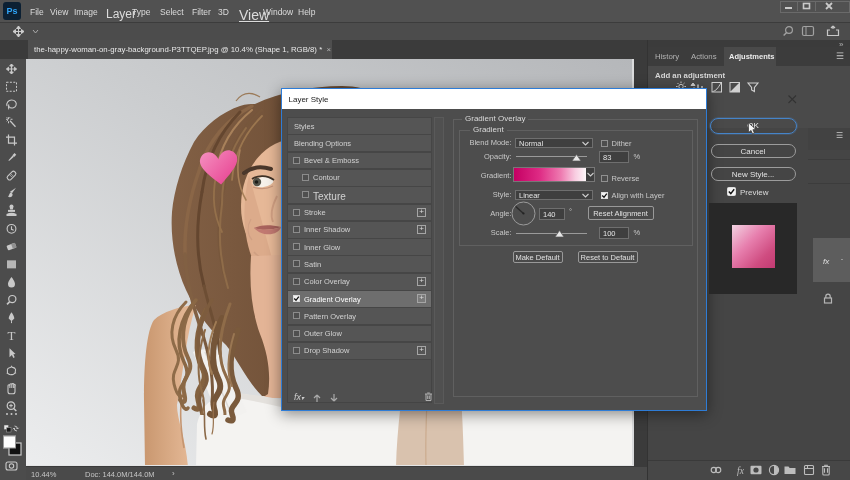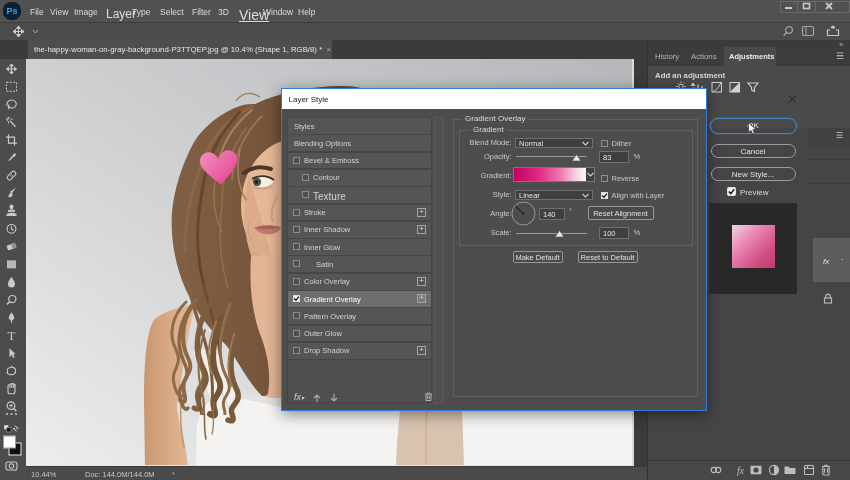--- a/index.html
+++ b/index.html
@@ -5,21 +5,21 @@
   html,body{margin:0;padding:0;}
   #stage{position:relative;width:850px;height:480px;overflow:hidden;
     font-family:"Liberation Sans",sans-serif;background:#454545;}
   .abs{position:absolute;}
 </style>
 </head>
 <body>
 <div id="stage">
 
   <div class="abs" style="left:0;top:0;width:850px;height:22px;background:#515151;border-bottom:1px solid #3c3c3c;"></div>
-  <div class="abs" style="left:3px;top:2px;width:18px;height:18px;background:#0c2033;border-radius:8px;color:#2fa3f7;font-size:9px;font-weight:bold;text-align:center;line-height:18px;">Ps</div>
+  <div class="abs" style="left:3px;top:2px;width:18px;height:18px;background:#0c2033;border-radius:3px;color:#2fa3f7;font-size:9px;font-weight:bold;text-align:center;line-height:18px;">Ps</div>
   <div class="abs" style="left:30px;top:6.5px;font-size:8.5px;color:#dcdcdc;">File</div>
   <div class="abs" style="left:50px;top:6.5px;font-size:8.5px;color:#dcdcdc;">View</div>
   <div class="abs" style="left:74px;top:6.5px;font-size:8.5px;color:#dcdcdc;">Image</div>
   <div class="abs" style="left:106px;top:6.5px;font-size:12px;color:#dcdcdc;">Layer</div>
   <div class="abs" style="left:132px;top:6.5px;font-size:8.5px;color:#dcdcdc;text-align:right;">Type</div>
   <div class="abs" style="left:160px;top:6.5px;font-size:8.5px;color:#dcdcdc;">Select</div>
   <div class="abs" style="left:192px;top:6.5px;font-size:8.5px;color:#dcdcdc;">Filter</div>
   <div class="abs" style="left:218px;top:6.5px;font-size:8.5px;color:#dcdcdc;">3D</div>
   <div class="abs" style="left:239px;top:6.5px;font-size:14px;color:#dcdcdc;text-decoration:underline;">View</div>
   <div class="abs" style="left:263px;top:6.5px;font-size:8.5px;color:#dcdcdc;">Window</div>
@@ -335,21 +335,21 @@
 <div class="abs" style="left:5px;top:131.8px;width:145px;height:17.9px;background:#555555;border:1px solid #464646;box-sizing:border-box;"></div>
 <div class="abs" style="left:11.0px;top:136.8px;width:7px;height:7px;background:#4f4f4f;border:1px solid #8c8c8c;box-sizing:border-box;"></div>
 <div class="abs" style="left:22.0px;top:136.3px;font-size:7.5px;color:#d2d2d2;white-space:nowrap;">Inner Shadow</div>
 <div class="abs" style="left:135px;top:135.8px;width:9px;height:9px;border:1px solid #a5a5a5;box-sizing:border-box;background:#555;"></div>
 <div class="abs" style="left:135px;top:135.8px;width:9px;height:9px;font-size:8px;color:#ddd;text-align:center;line-height:8px;">+</div>
 <div class="abs" style="left:5px;top:149.1px;width:145px;height:17.9px;background:#555555;border:1px solid #464646;box-sizing:border-box;"></div>
 <div class="abs" style="left:11.0px;top:154.1px;width:7px;height:7px;background:#4f4f4f;border:1px solid #8c8c8c;box-sizing:border-box;"></div>
 <div class="abs" style="left:22.0px;top:153.6px;font-size:7.5px;color:#d2d2d2;white-space:nowrap;">Inner Glow</div>
 <div class="abs" style="left:5px;top:166.4px;width:145px;height:17.9px;background:#555555;border:1px solid #464646;box-sizing:border-box;"></div>
 <div class="abs" style="left:11.0px;top:171.4px;width:7px;height:7px;background:#4f4f4f;border:1px solid #8c8c8c;box-sizing:border-box;"></div>
-<div class="abs" style="left:22.0px;top:170.9px;font-size:7.5px;color:#d2d2d2;white-space:nowrap;margin-left:12px;">Satin</div>
+<div class="abs" style="left:22.0px;top:170.9px;font-size:7.5px;color:#d2d2d2;white-space:nowrap;">Satin</div>
 <div class="abs" style="left:5px;top:183.7px;width:145px;height:17.9px;background:#555555;border:1px solid #464646;box-sizing:border-box;"></div>
 <div class="abs" style="left:11.0px;top:188.7px;width:7px;height:7px;background:#4f4f4f;border:1px solid #8c8c8c;box-sizing:border-box;"></div>
 <div class="abs" style="left:22.0px;top:188.2px;font-size:7.5px;color:#d2d2d2;white-space:nowrap;">Color Overlay</div>
 <div class="abs" style="left:135px;top:187.7px;width:9px;height:9px;border:1px solid #a5a5a5;box-sizing:border-box;background:#555;"></div>
 <div class="abs" style="left:135px;top:187.7px;width:9px;height:9px;font-size:8px;color:#ddd;text-align:center;line-height:8px;">+</div>
 <div class="abs" style="left:5px;top:201.0px;width:145px;height:17.9px;background:#6e6e6e;border:1px solid #464646;box-sizing:border-box;"></div>
 <div class="abs" style="left:11.0px;top:206.0px;width:7px;height:7px;background:#f2f2f2;border:1px solid #ddd;box-sizing:border-box;"></div>
 <svg class="abs" style="left:11.0px;top:206.0px;" width="7" height="7">
         <path d="M1.2 3.5 L3 5.3 L5.8 1.6" stroke="#111" stroke-width="1.3" fill="none"></path>
       </svg>

